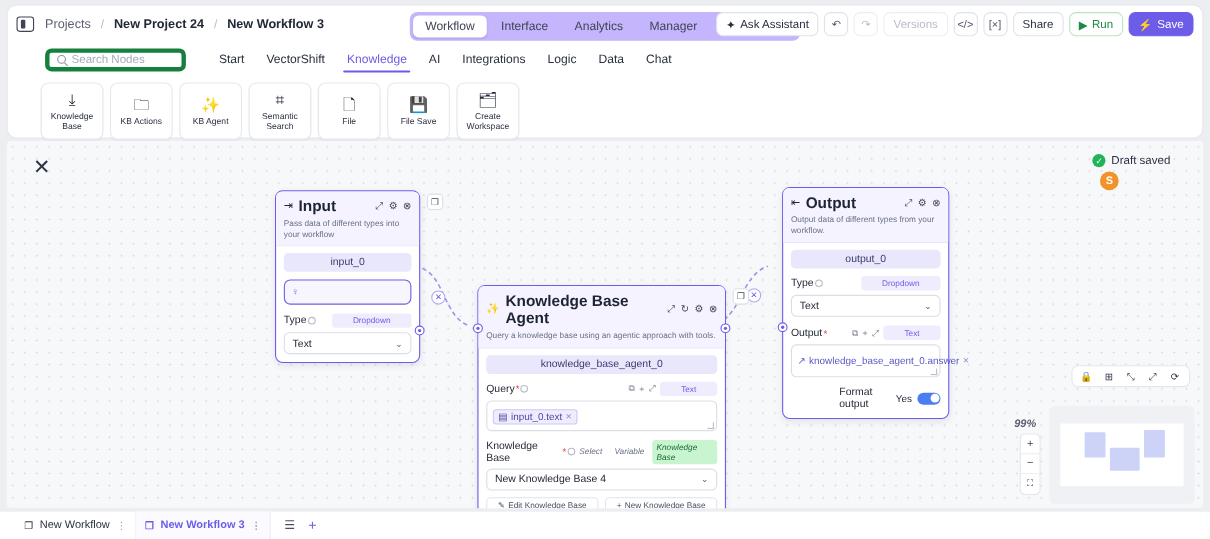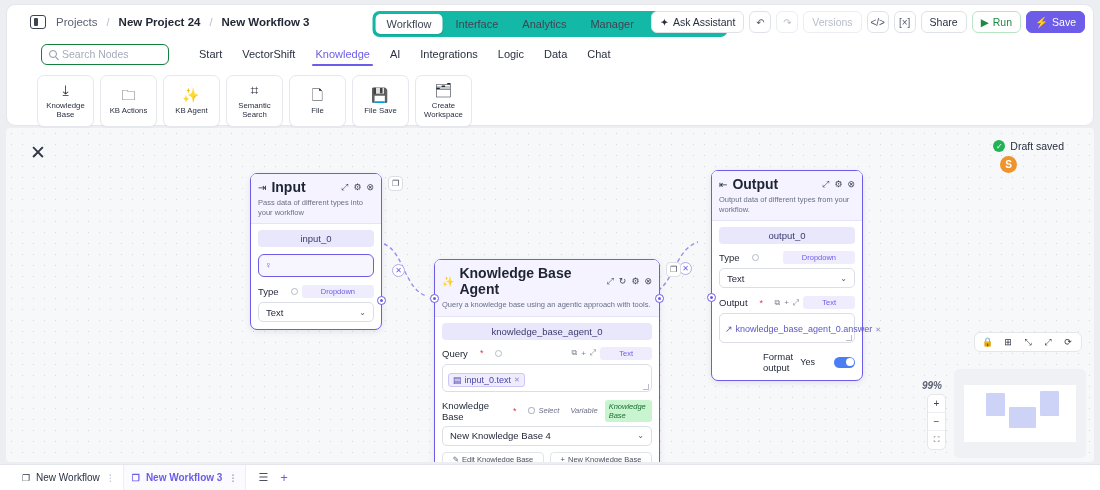--- a/index.html
+++ b/index.html
@@ -18,41 +18,41 @@
   .chrome {
     position: absolute; top: 4px; left: 6px;
     width: 1088px; height: 122px;
     background: #ffffff;
     border: 1px solid #e4e6ec;
     border-radius: 9px;
   }
   .topbar {
     position: relative; height: 34px;
     display: flex; align-items: center;
-    padding: 0 19px;
+    padding: 0 4px;
   }
   .panel-icon {
     width: 16px; height: 14px; margin: 0 10px 0 4px;
     border: 1.4px solid #3f4454; border-radius: 3px;
     position: relative; flex: none;
   }
   .panel-icon::after {
     content: ""; position: absolute; left: 3px; top: 2px;
     width: 4px; height: 8px; background: #3f4454; border-radius: 1px;
   }
   .crumbs { display: flex; align-items: center; gap: 9px; font-size: 11.5px; }
   .crumb { color: #5b6275; }
   .crumb.active { color: #222836; font-weight: bold; }
   .crumb-sep { color: #b7bcc9; font-size: 11px; }
 
   .centertabs {
     position: absolute; left: 50%; transform: translateX(-50%);
     top: 6px;
     display: flex; align-items: center; gap: 2px;
-    background: #14b8a6; border-radius: 7px; padding: 3px;
+    background: #c4b5fd; border-radius: 7px; padding: 3px;
   }
   .ctab {
     font-size: 11px; color: #3f4454;
     padding: 4px 11px; border-radius: 5px; white-space: nowrap;
   }
   .ctab.sel { background: #ffffff; box-shadow: 0 1px 2px rgba(0,0,0,.10); }
 
   .actions {
     position: absolute; right: 8px; top: 6px;
     display: flex; align-items: center; gap: 5px;
@@ -66,21 +66,21 @@
   .btn.icon { width: 22px; padding: 0; color: #53596b; font-size: 10px; }
   .btn.ghost { color: #b9bdc9; border-color: #eceef3; }
   .btn.run { border-color: #b8e6c4; color: #1d8a43; }
   .btn.save { background: #6c5ce7; border-color: #6c5ce7; color: #fff; }
 
   .tabrow {
     position: relative; height: 30px;
     display: flex; align-items: center; padding: 0 8px; gap: 0;
   }
   .search {
-    width: 128px; height: 21px; border: 1px solid #15803d; border-radius: 6px;
+    width: 128px; height: 21px; border: 4px solid #15803d; border-radius: 6px;
     display: flex; align-items: center; gap: 5px; padding: 0 7px;
     margin-right: 20px; margin-left: 26px;
   }
   .search .mag {
     width: 8px; height: 8px; border: 1.3px solid #8d93a3;
     border-radius: 50%; position: relative; flex: none;
   }
   .search .mag::after {
     content: ""; position: absolute; right: -3px; bottom: -2px;
     width: 4px; height: 1.3px; background: #8d93a3; transform: rotate(45deg);
@@ -157,21 +157,21 @@
   .nhead-sub { font-size: 7.5px; color: #6a7085; line-height: 9.5px; margin-top: 3px; }
   .nbody { padding: 6px 7px 7px; }
   .namechip {
     background: #e9e7fb; border-radius: 4px; text-align: center;
     font-size: 9.5px; color: #3c3a6e; padding: 3px 0; margin-bottom: 7px;
   }
   .fieldrow {
     display: flex; align-items: center; justify-content: space-between;
     margin-bottom: 4px;
   }
-  .flabel { font-size: 9.5px; color: #1e2433; display: flex; align-items: center; gap: 12px; }
+  .flabel { font-size: 9.5px; color: #1e2433; display: flex; align-items: center; gap: 1px; }
   .req { color: #e0394b; font-size: 9px; }
   .info {
     width: 7px; height: 7px; border: 1px solid #b6bac7; border-radius: 50%;
     display: inline-block;
   }
   .tagpill {
     font-size: 7.5px; color: #6c5ce7; background: #efedfd;
     border-radius: 3px; padding: 2px 19px;
   }
   .minicons { display: flex; align-items: center; gap: 4px; color: #7b8091; font-size: 8px; }
@@ -211,21 +211,21 @@
   }
   .segs { display: flex; align-items: center; gap: 3px; font-style: italic; }
   .seg { font-size: 7.5px; color: #6a7085; padding: 2px 4px; border-radius: 3px; }
   .seg.kb { background: #c8f5cf; color: #1c6b30; }
   .toggle-row {
     display: flex; align-items: center; justify-content: space-between;
     margin-top: 8px;
     padding-left: 44px;
   }
   .toggle-row .tl { font-size: 9.5px; color: #1e2433; }
-  .tog-wrap { display: flex; align-items: center; gap: 19px; }
+  .tog-wrap { display: flex; align-items: center; gap: 5px; }
   .tog-wrap .yes { font-size: 9px; color: #1e2433; }
   .tog {
     width: 21px; height: 11px; border-radius: 6px; background: #4c7ef3;
     position: relative;
   }
   .tog::after {
     content: ""; position: absolute; right: 1.5px; top: 1.5px;
     width: 8px; height: 8px; border-radius: 50%; background: #fff;
   }
   .port {

